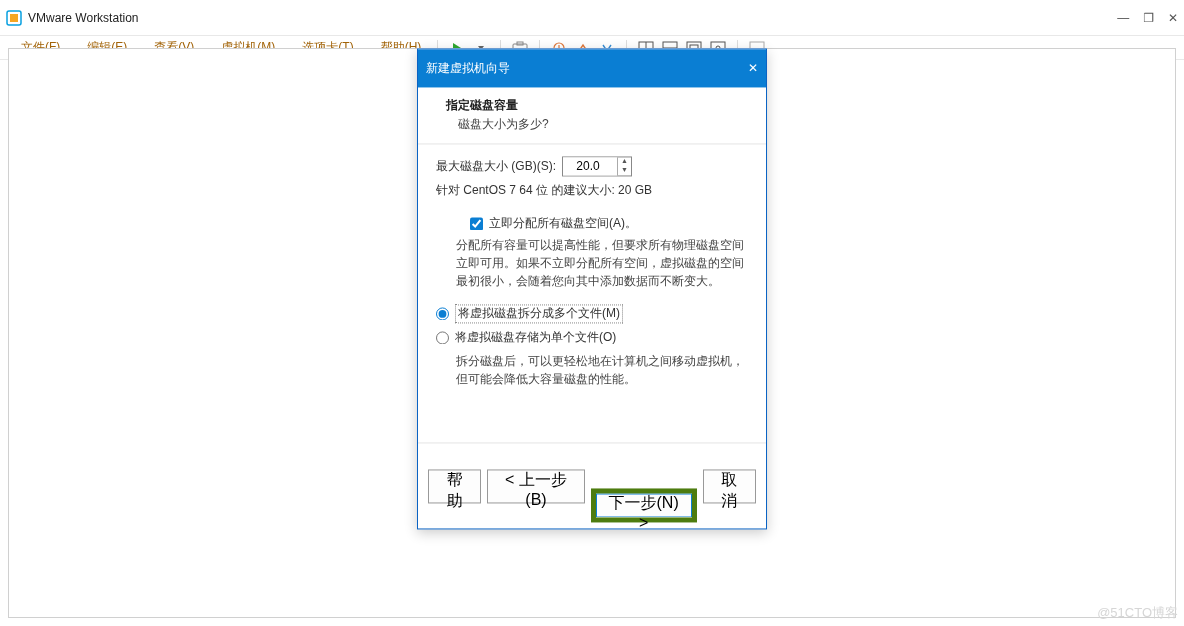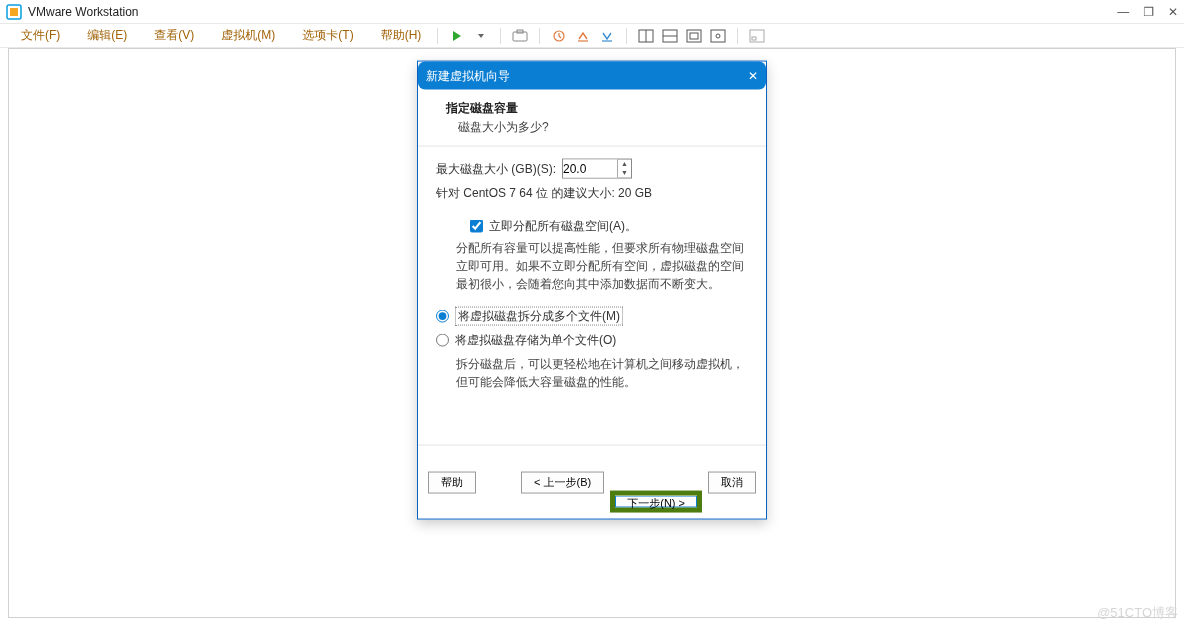--- a/index.html
+++ b/index.html
@@ -1,53 +1,53 @@
 <!DOCTYPE html>
 <html><head>
 <meta charset="utf-8">
 <style>
 * { box-sizing: border-box; margin: 0; padding: 0; }
 body { font-family: "Microsoft YaHei", "Segoe UI", sans-serif; font-size: 12px; background: #fff; overflow: hidden; }
 
-.titlebar { height: 24px; display: flex; align-items: center; padding: 0 6px; border-bottom: 1px solid #e8e8e8; }
+.titlebar { height: 36px; display: flex; align-items: center; padding: 0 6px; border-bottom: 1px solid #e8e8e8; }
 .titlebar .logo { width: 16px; height: 16px; margin-right: 6px; }
 .titlebar .title { flex: 1; color: #222; font-size: 12px; }
 .titlebar .winctl { display: flex; gap: 14px; color: #555; font-size: 12px; }
 .titlebar .winctl span { cursor: pointer; }
 
 .menubar { height: 24px; display: flex; align-items: center; padding: 0 4px; border-bottom: 1px solid #e8e8e8; gap: 2px; }
 .menubar .mitem { padding: 0 8px; color: #a16207; cursor: pointer; margin-left: 9px; }
 .menubar .sep { width: 1px; height: 16px; background: #ddd; margin: 0 6px; }
 .menubar .tbtn { width: 22px; height: 20px; display: flex; align-items: center; justify-content: center; cursor: pointer; }
 
 .workspace { position: absolute; top: 48px; left: 8px; right: 8px; bottom: 8px; border: 1px solid #d0d0d0; background: #fff; }
 
 .dialog { position: absolute; left: 50%; top: 50%; transform: translate(-50%, -55%); width: 350px; background: #fff; border: 1px solid #0a63c4; box-shadow: 0 4px 12px rgba(0,0,0,.2); }
-.dlg-title { background: #0a7ed3; color: #fff; height: 28px; display: flex; align-items: center; padding: 0 8px; justify-content: space-between; border-radius: 7px; }
+.dlg-title { background: #0a7ed3; color: #fff; height: 38px; display: flex; align-items: center; padding: 0 8px; justify-content: space-between; }
 .dlg-title span { font-size: 12px; }
 .dlg-close { cursor: pointer; font-size: 14px; }
 .dlg-header { padding: 10px 18px 10px 28px; border-bottom: 1px solid #e4e4e4; }
 .dlg-header .h1 { font-weight: bold; color: #222; margin-bottom: 2px; }
 .dlg-header .h2 { color: #444; padding-left: 12px; }
 .dlg-body { padding: 12px 18px 40px 18px; color: #333; }
 .dlg-body .row { display: flex; align-items: center; margin-bottom: 6px; }
 .dlg-body label { margin-right: 6px; }
 .dlg-body .spin { display: flex; border: 1px solid #888; height: 20px; }
-.dlg-body .spin input { border: none; width: 54px; text-align: left; padding-right: 4px; font-size: 12px; outline: none; }
+.dlg-body .spin input { border: none; width: 54px; text-align: center; padding-right: 4px; font-size: 12px; outline: none; }
 .dlg-body .spin .arrows { width: 14px; border-left: 1px solid #aaa; display: flex; flex-direction: column; }
 .dlg-body .spin .arrows span { flex: 1; font-size: 7px; line-height: 8px; text-align: center; cursor: pointer; color: #555; }
 .dlg-body .hint { color: #333; margin-bottom: 16px; }
 .dlg-body .chk { display: flex; align-items: flex-start; gap: 6px; padding-left: 34px; }
 .dlg-body .chk input[type=checkbox] { accent-color: #0a7ed3; margin-top: 2px; }
 .dlg-body .desc { color: #444; padding-left: 20px; margin-top: 4px; margin-bottom: 14px; line-height: 1.5; }
 .dlg-body .radio { display: flex; align-items: center; gap: 6px; margin-bottom: 6px; }
 .dlg-body .radio input[type=radio] { accent-color: #0a7ed3; }
 .dlg-body .radio-label.dotted { border: 1px dotted #888; padding: 0 2px; }
 .dlg-footer { border-top: 1px solid #e4e4e4; padding: 6px 10px; display: flex; align-items: center; justify-content: flex-end; gap: 6px; }
-.dlg-footer button { height: 22px; padding: 0 12px; font-size: 11px; background: #fdfdfd; border: 1px solid #999; cursor: pointer; }
+.dlg-footer button { height: 34px; padding: 0 12px; font-size: 16px; background: #fdfdfd; border: 1px solid #999; cursor: pointer; }
 .dlg-footer .help { margin-right: auto; }
 .dlg-footer .default { border: 5px solid #4d7c0f; box-shadow: inset 0 0 0 1px #0a7ed3; margin-top: 39px; }
 
 .watermark { position: absolute; right: 6px; bottom: 4px; color: #d6d6d6; font-size: 13px; }
 </style>
 </head>
 <body>
 
 <div class="titlebar">
   <svg class="logo" viewBox="0 0 16 16">

